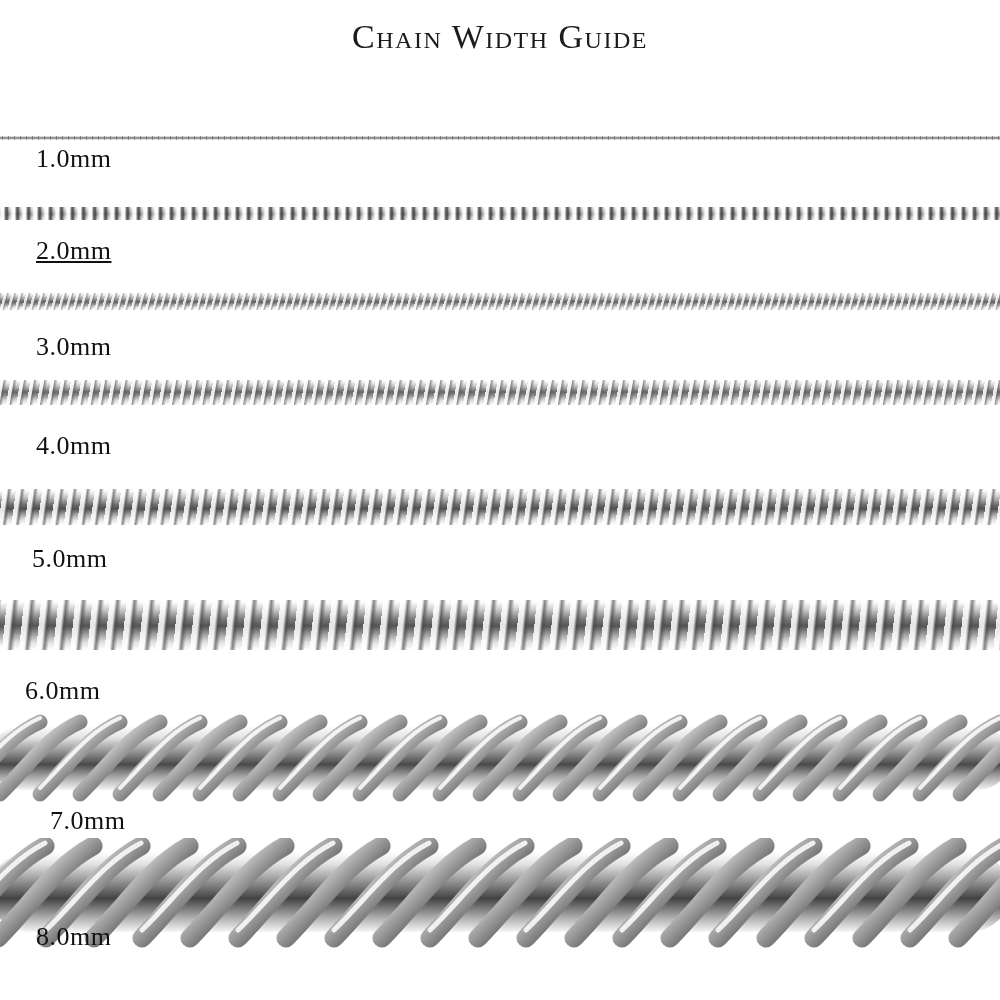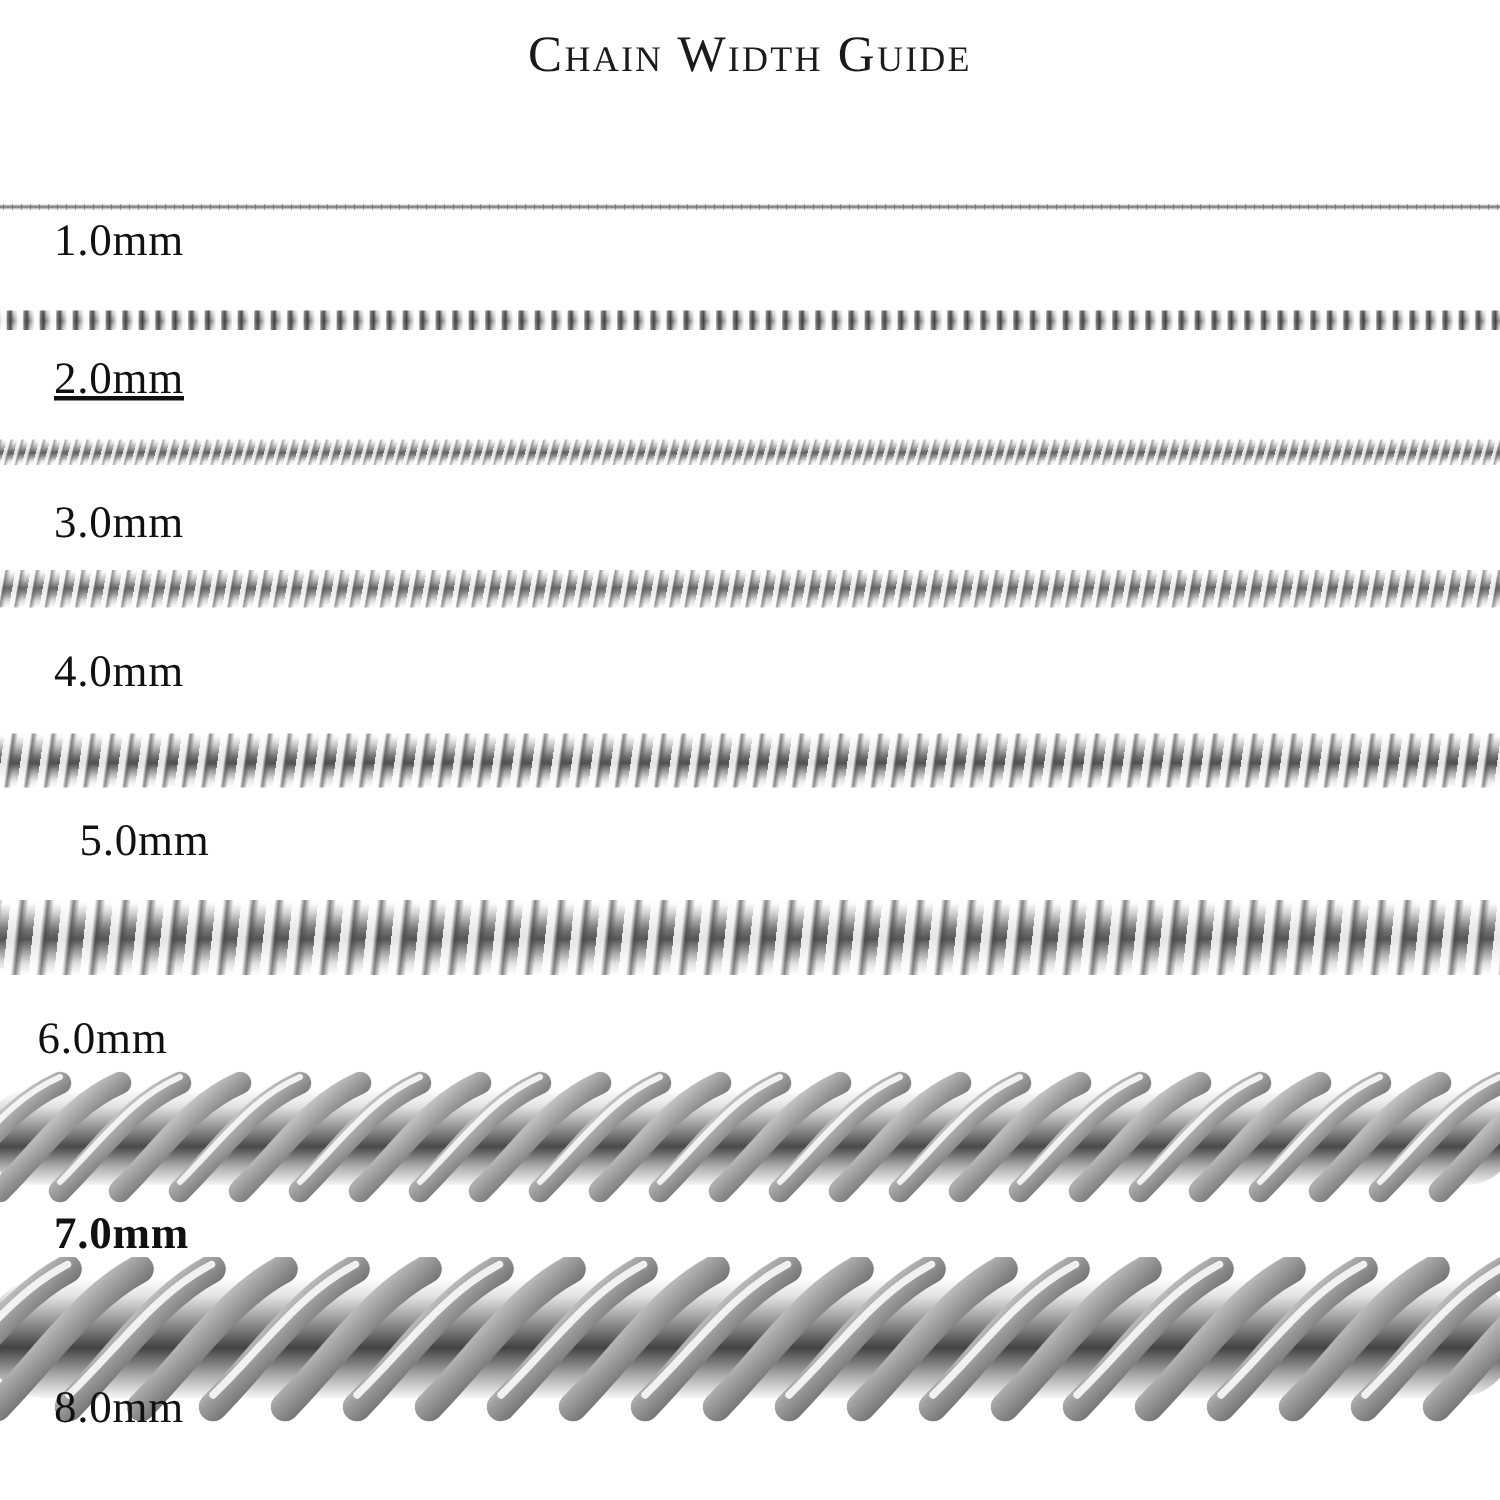--- a/index.html
+++ b/index.html
@@ -41,21 +41,21 @@
   }
   .chain-wrap {
     position: absolute;
     left: 0;
     width: 1000px;
     overflow: hidden;
   }
   .label {
     position: absolute;
     font-family: "Liberation Serif", serif;
-    font-size: 30px;
+    font-size: 26px;
     color: #111111;
     letter-spacing: 0.5px;
     white-space: nowrap;
   }
 
   
   .chain {
     position: absolute;
     left: -10px;
     width: 1020px;
@@ -253,21 +253,21 @@
     <div class="chain-wrap" style="top:374px;height:36px;">
       <div class="chain c4" style="top:6px;"></div>
     </div>
     <div class="label" style="left:36px; top:431px;">4.0mm</div>
   </div>
 
   <div class="row" style="top:0;">
     <div class="chain-wrap" style="top:482px;height:50px;">
       <div class="chain c5" style="top:7px;"></div>
     </div>
-    <div class="label" style="left:53px; top:544px;">5.0mm</div>
+    <div class="label" style="left:32px; top:544px;">5.0mm</div>
   </div>
 
   <div class="row" style="top:0;">
     <div class="chain-wrap" style="top:592px;height:66px;">
       <div class="chain c6" style="top:8px;"></div>
     </div>
     <div class="label" style="left:25px; top:676px;">6.0mm</div>
   </div>
 
   <div class="row" style="top:0;">
@@ -329,21 +329,21 @@
           <path d="M530,76 C 560,46 578,20 610,6"></path>
           <path d="M610,76 C 640,46 658,20 690,6"></path>
           <path d="M690,76 C 720,46 738,20 770,6"></path>
           <path d="M770,76 C 800,46 818,20 850,6"></path>
           <path d="M850,76 C 880,46 898,20 930,6"></path>
           <path d="M930,76 C 960,46 978,20 1010,6"></path>
         </g>
         <rect x="0" y="14" width="1020" height="64" rx="32" fill="none"></rect>
       </svg>
     </div>
-    <div class="label" style="left:36px; top:806px;font-weight:bold;">7.0mm</div>
+    <div class="label" style="left:50px; top:806px;">7.0mm</div>
   </div>
 
   <div class="row" style="top:0;">
     <div class="chain-wrap" style="top:838px;height:110px;">
       <svg class="rope-svg" width="1020" height="110" viewBox="0 0 1020 110" style="position:absolute;left:-10px;top:0;">
         <defs>
           <linearGradient id="ropeG8" x1="0" y1="0" x2="0" y2="1">
             <stop offset="0%" stop-color="#ffffff"></stop>
             <stop offset="16%" stop-color="#e0e0e0"></stop>
             <stop offset="40%" stop-color="#868686"></stop>

